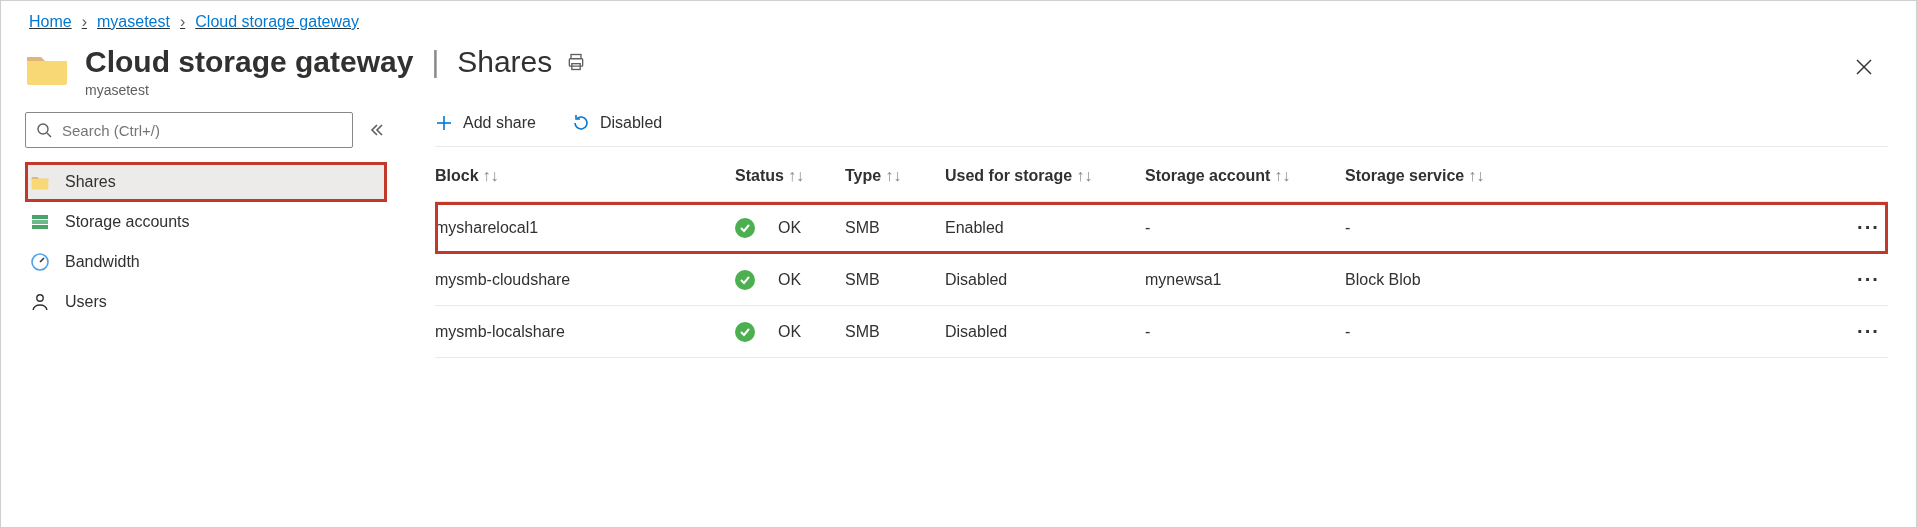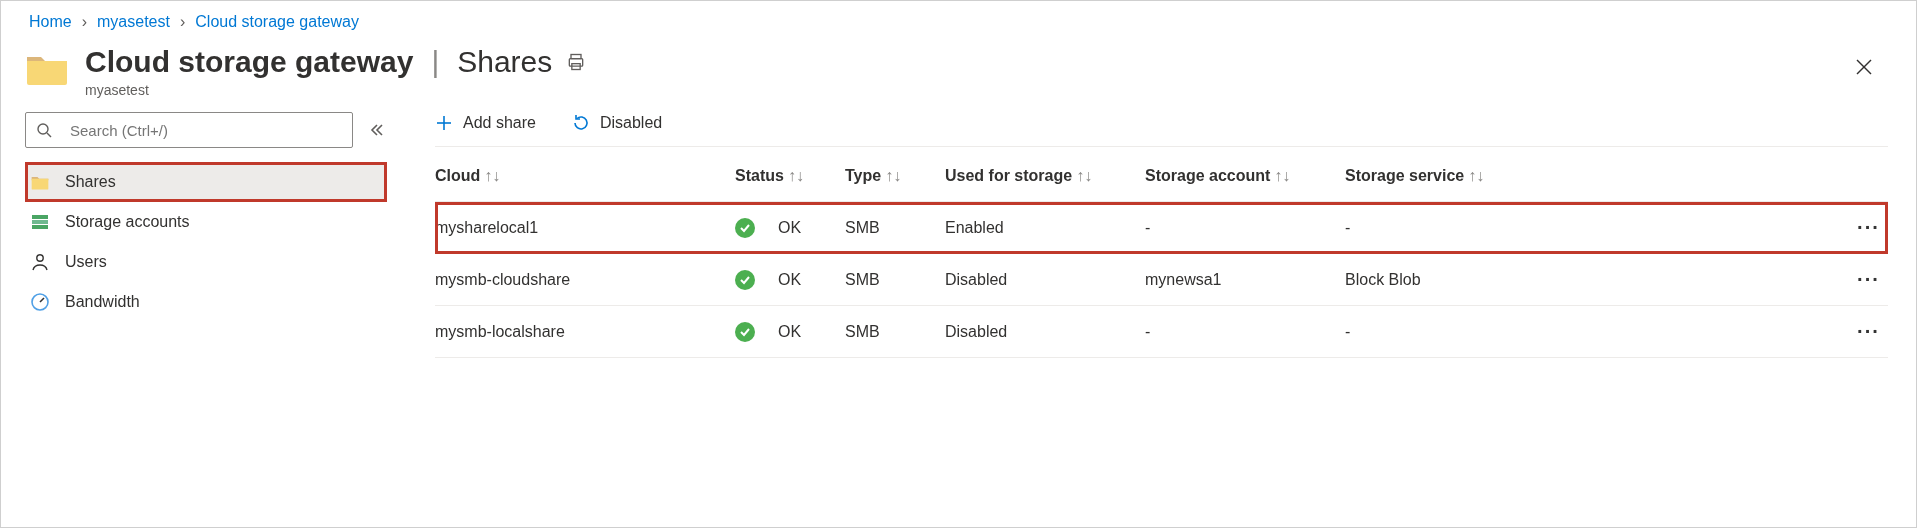--- a/index.html
+++ b/index.html
@@ -24,20 +24,21 @@
     height: 528px;
     overflow: hidden;
   }
   body { border: 1px solid #cfcfcf; }
 
   
   .breadcrumb {
     display: flex; align-items: center; gap: 10px;
     padding: 12px 28px 4px 28px;
     font-size: 16px;
+    text-decoration: underline;
   }
   .breadcrumb a { color: var(--azure-blue); text-decoration: none; }
   .breadcrumb .sep { color: var(--text-secondary); }
 
   
   .blade-header {
     display: flex; align-items: flex-start;
     padding: 10px 28px 6px 24px;
     position: relative;
   }
@@ -57,21 +58,21 @@
   }
   .print-btn { cursor:pointer; color:#605e5c; display:inline-flex; align-items:center;}
 
   
   .blade-body { display:flex; padding: 0 0 0 24px; }
 
   
   .sidebar { width: 370px; flex:0 0 370px; padding-right:8px; }
   .search-wrap { display:flex; align-items:center; gap:14px; margin: 8px 0 14px 0;}
   .search-box {
-    flex:1; display:flex; align-items:center; gap:16px;
+    flex:1; display:flex; align-items:center; gap:8px;
     border:1px solid var(--border-strong); border-radius:2px;
     padding: 6px 10px; height:36px;
     color: var(--text-secondary);
     font-size:15px;
     background:#fff;
   }
   .search-box input { border:none; outline:none; flex:1; font-size:15px; color:#323130; background:transparent;}
   .search-box svg { flex:0 0 auto; }
   .collapse-btn { width:20px; display:flex; justify-content:center; color:#605e5c; cursor:pointer;}
   .nav { list-style:none; margin:0; padding:0;}
@@ -194,35 +195,35 @@
             <svg width="20" height="20" viewBox="0 0 20 20">
               <rect x="2" y="3" width="16" height="4" fill="#4aa564"></rect>
               <rect x="2" y="8" width="16" height="4" fill="#6fb98f"></rect>
               <rect x="2" y="13" width="16" height="4" fill="#4aa564"></rect>
             </svg>
           </span>
           <span>Storage accounts</span>
         </li>
         <li>
           <span class="nav-icon">
+            <svg width="20" height="20" viewBox="0 0 20 20" fill="none" stroke="#50a0e6" stroke-width="1.6">
+              <circle cx="10" cy="10" r="8"></circle>
+              <path d="M10 10 L14 6" stroke="#323130"></path>
+            </svg>
+          </span>
+          <span>Bandwidth</span>
+        </li>
+        <li>
+          <span class="nav-icon">
             <svg width="20" height="20" viewBox="0 0 20 20" fill="none" stroke="#323130" stroke-width="1.4">
               <circle cx="10" cy="6" r="3.2"></circle>
               <path d="M3 18c1-4 5-5 7-5s6 1 7 5"></path>
             </svg>
           </span>
           <span>Users</span>
-        </li>
-        <li>
-          <span class="nav-icon">
-            <svg width="20" height="20" viewBox="0 0 20 20" fill="none" stroke="#50a0e6" stroke-width="1.6">
-              <circle cx="10" cy="10" r="8"></circle>
-              <path d="M10 10 L14 6" stroke="#323130"></path>
-            </svg>
-          </span>
-          <span>Bandwidth</span>
         </li>
       </ul>
   </aside>
 
   <section class="content">
     <div class="toolbar">
       <div class="tbtn">
         <svg width="18" height="18" viewBox="0 0 18 18" fill="none" stroke="currentColor" stroke-width="1.6">
             <line x1="9" y1="2" x2="9" y2="16"></line>
             <line x1="2" y1="9" x2="16" y2="9"></line>
@@ -243,21 +244,21 @@
         <col class="c-name">
           <col class="c-status">
           <col class="c-type">
           <col class="c-used">
           <col class="c-sa">
           <col class="c-svc">
           <col class="c-more">
       </colgroup>
       <thead>
         <tr>
-          <th><span>Cloud</span><span class="sorter">↑↓</span></th>
+          <th><span>Block</span><span class="sorter">↑↓</span></th>
           <th><span>Status</span><span class="sorter">↑↓</span></th>
           <th><span>Type</span><span class="sorter">↑↓</span></th>
           <th><span>Used for storage</span><span class="sorter">↑↓</span></th>
           <th><span>Storage account</span><span class="sorter">↑↓</span></th>
           <th><span>Storage service</span><span class="sorter">↑↓</span></th>
           <th></th>
         </tr>
       </thead>
       <tbody id="rows">
           <tr class="highlight-row">

